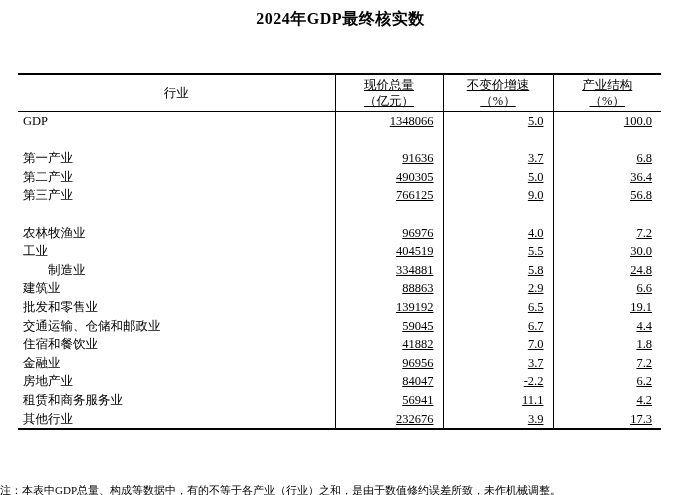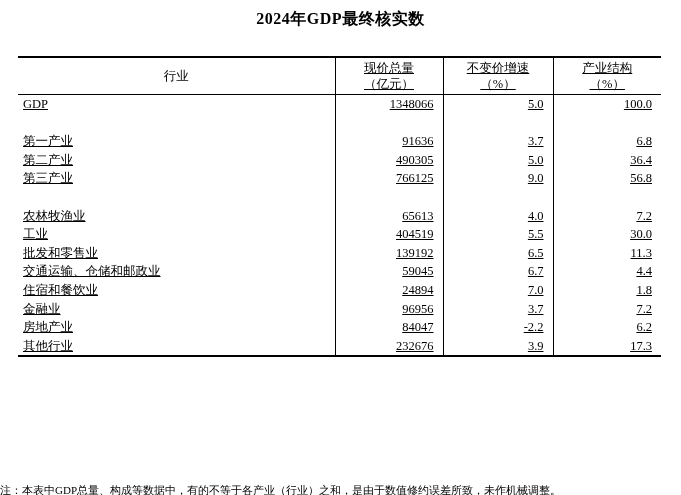--- a/index.html
+++ b/index.html
@@ -23,21 +23,21 @@
     top: 9px;
     left: 0;
     width: 100%;
     text-align: center;
     font-size: 16px;
     font-weight: bold;
     letter-spacing: 0.5px;
   }
   table.gdp {
     position: absolute;
-    top: 56px;
+    top: 73px;
     left: 18px;
     width: 643px;
     border-collapse: collapse;
     table-layout: fixed;
     border-top: 2px solid #000;
     border-bottom: 2px solid #000;
     font-size: 12.5px;
   }
   col.c-industry { width: 317px; }
   col.c-total    { width: 108px; }
@@ -61,21 +61,20 @@
   tbody td {
     height: 18.6px;
     line-height: 18.6px;
     padding: 0;
     white-space: nowrap;
     overflow: hidden;
   }
   td.ind {
     text-align: left;
     padding-left: 5px;
-    text-decoration: underline;
   }
   td.num {
     text-align: right;
     padding-right: 9px;
     padding-left: 40px;
   }
   td.ind.indent {
     padding-left: 30px;
   }
   tr.blank td {
@@ -157,61 +156,79 @@
       <td class="num">56.8</td>
     </tr>
         <tr class="blank">
       <td class="ind"></td>
       <td class="num"></td>
       <td class="num"></td>
       <td class="num"></td>
     </tr>
         <tr>
       <td class="ind">农林牧渔业</td>
-      <td class="num">65613</td>
+      <td class="num">96976</td>
       <td class="num">4.0</td>
       <td class="num">7.2</td>
     </tr>
         <tr>
       <td class="ind">工业</td>
       <td class="num">404519</td>
       <td class="num">5.5</td>
       <td class="num">30.0</td>
     </tr>
         <tr>
+      <td class="ind indent">制造业</td>
+      <td class="num">334881</td>
+      <td class="num">5.8</td>
+      <td class="num">24.8</td>
+    </tr>
+        <tr>
+      <td class="ind">建筑业</td>
+      <td class="num">88863</td>
+      <td class="num">2.9</td>
+      <td class="num">6.6</td>
+    </tr>
+        <tr>
       <td class="ind">批发和零售业</td>
       <td class="num">139192</td>
       <td class="num">6.5</td>
-      <td class="num">11.3</td>
+      <td class="num">19.1</td>
     </tr>
         <tr>
       <td class="ind">交通运输、仓储和邮政业</td>
       <td class="num">59045</td>
       <td class="num">6.7</td>
       <td class="num">4.4</td>
     </tr>
         <tr>
       <td class="ind">住宿和餐饮业</td>
-      <td class="num">24894</td>
+      <td class="num">41882</td>
       <td class="num">7.0</td>
       <td class="num">1.8</td>
     </tr>
         <tr>
       <td class="ind">金融业</td>
       <td class="num">96956</td>
       <td class="num">3.7</td>
       <td class="num">7.2</td>
     </tr>
         <tr>
       <td class="ind">房地产业</td>
       <td class="num">84047</td>
       <td class="num">-2.2</td>
       <td class="num">6.2</td>
     </tr>
         <tr>
+      <td class="ind">租赁和商务服务业</td>
+      <td class="num">56941</td>
+      <td class="num">11.1</td>
+      <td class="num">4.2</td>
+    </tr>
+        <tr>
       <td class="ind">其他行业</td>
       <td class="num">232676</td>
       <td class="num">3.9</td>
       <td class="num">17.3</td>
     </tr>
       </tbody>
   </table>
 
   <div class="footnote">注：本表中GDP总量、构成等数据中，有的不等于各产业（行业）之和，是由于数值修约误差所致，未作机械调整。</div>
 

